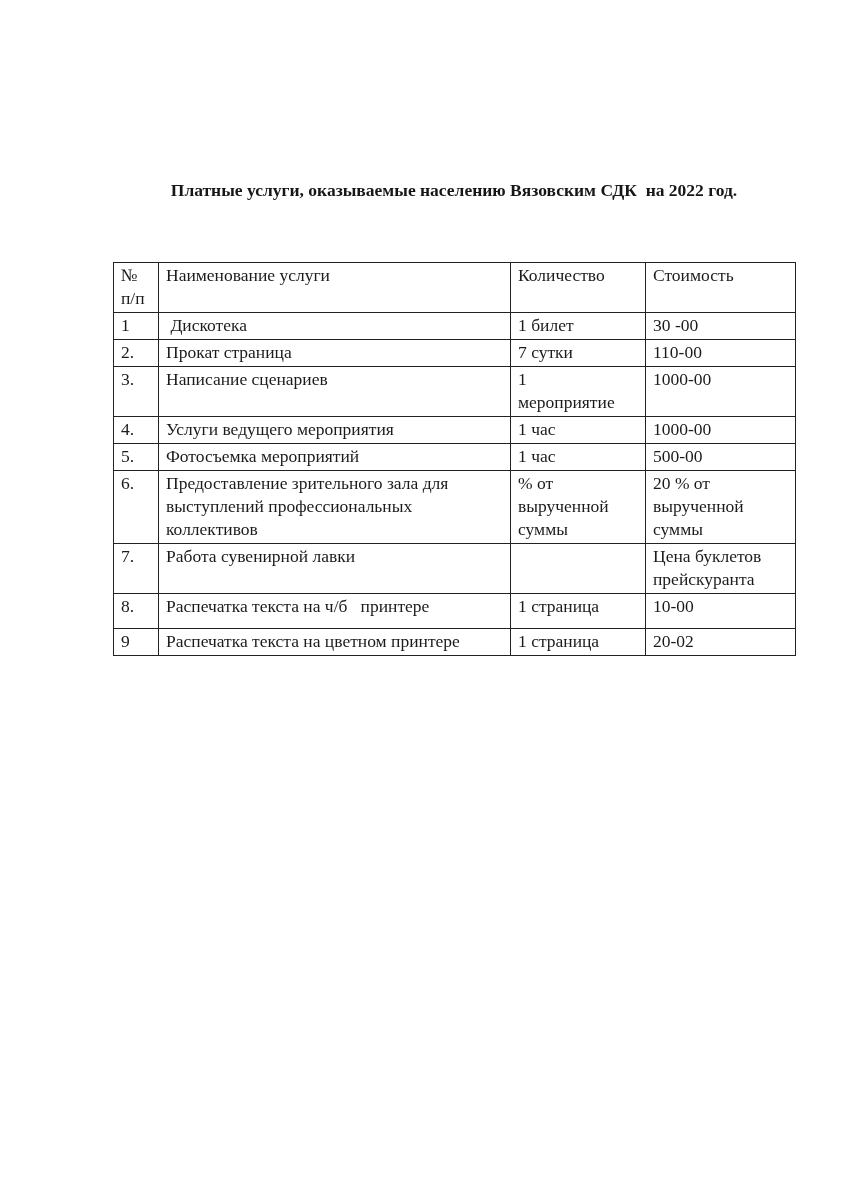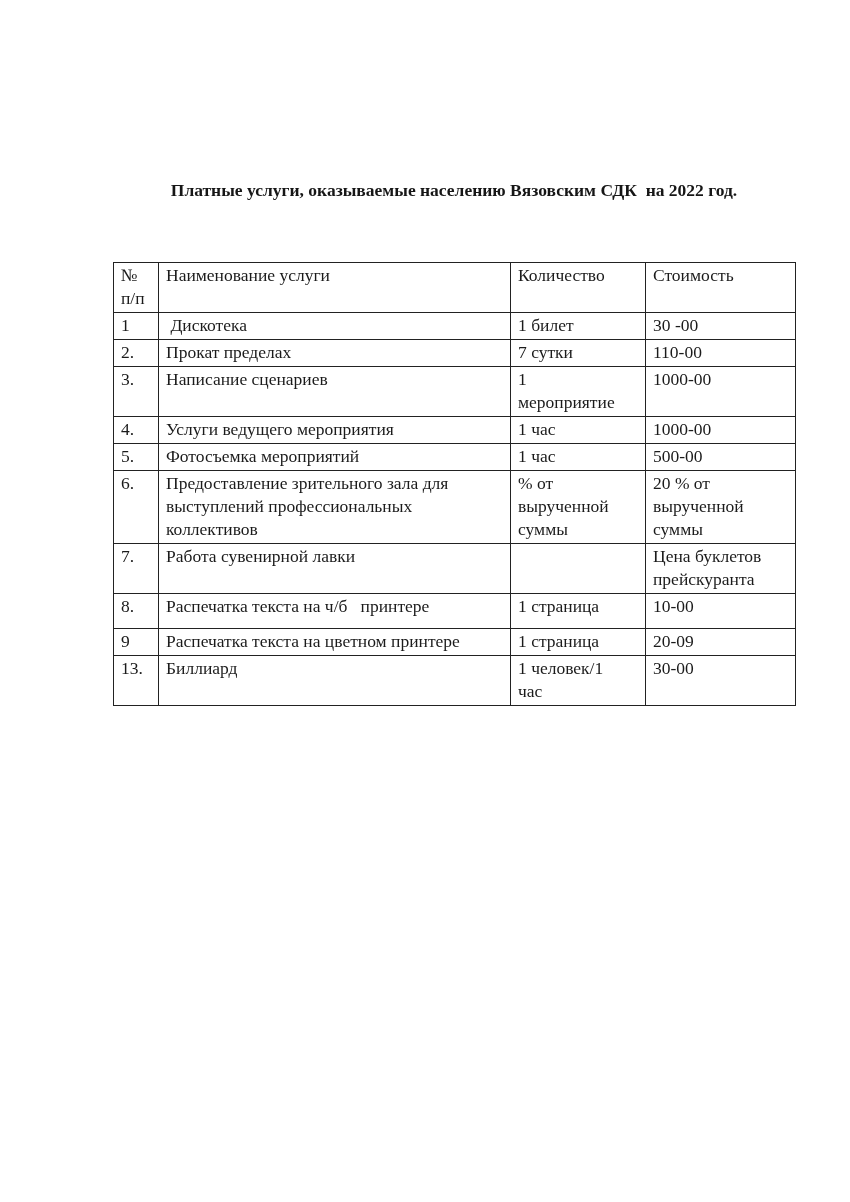--- a/index.html
+++ b/index.html
@@ -78,21 +78,21 @@
     </thead>
     <tbody>
       <tr>
         <td>1</td>
         <td> Дискотека</td>
         <td>1 билет</td>
         <td>30 -00</td>
       </tr>
       <tr>
         <td>2.</td>
-        <td>Прокат пределах</td>
+        <td>Прокат страница</td>
         <td>7 сутки</td>
         <td>110-00</td>
       </tr>
       <tr>
         <td>3.</td>
         <td>Написание сценариев</td>
         <td>1
 мероприятие</td>
         <td>1000-00</td>
       </tr>
@@ -128,25 +128,18 @@
       <tr class="pad-row">
         <td>8.</td>
         <td>Распечатка текста на ч/б   принтере</td>
         <td>1 страница</td>
         <td>10-00</td>
       </tr>
       <tr>
         <td>9</td>
         <td>Распечатка текста на цветном принтере</td>
         <td>1 страница</td>
-        <td>20-09</td>
-      </tr>
-      <tr>
-        <td>13.</td>
-        <td>Биллиард</td>
-        <td>1 человек/1
-час</td>
-        <td>30-00</td>
+        <td>20-02</td>
       </tr>
     </tbody>
   </table>
 
 </div>
 
 </body></html>

